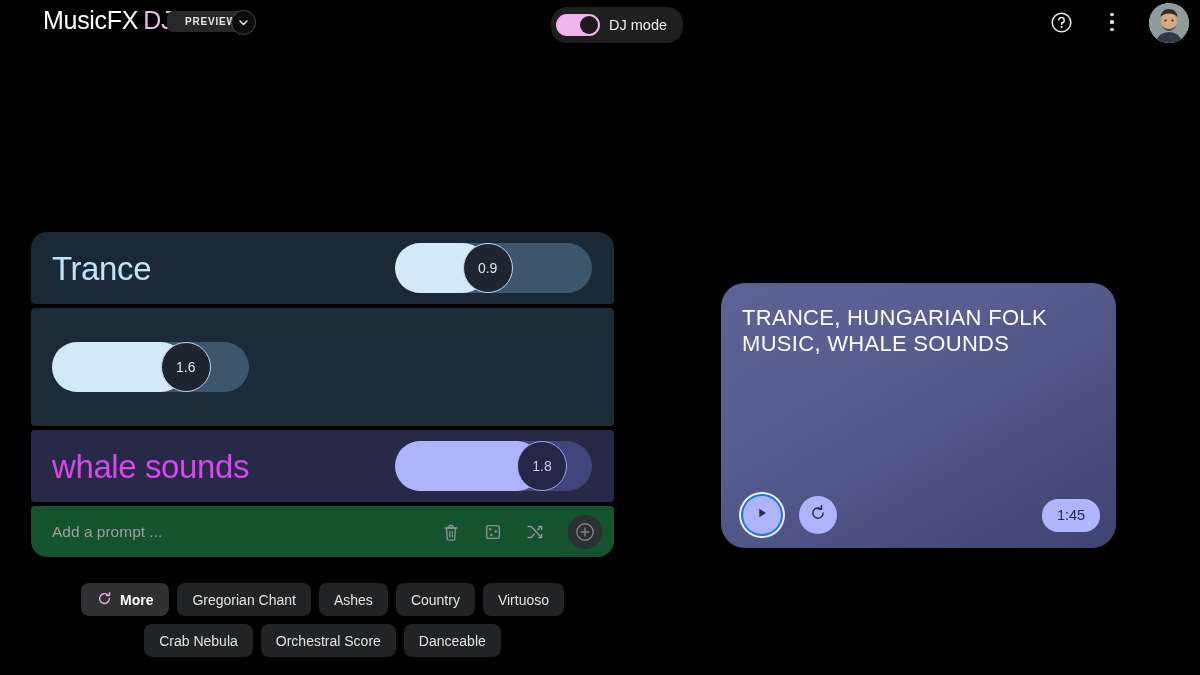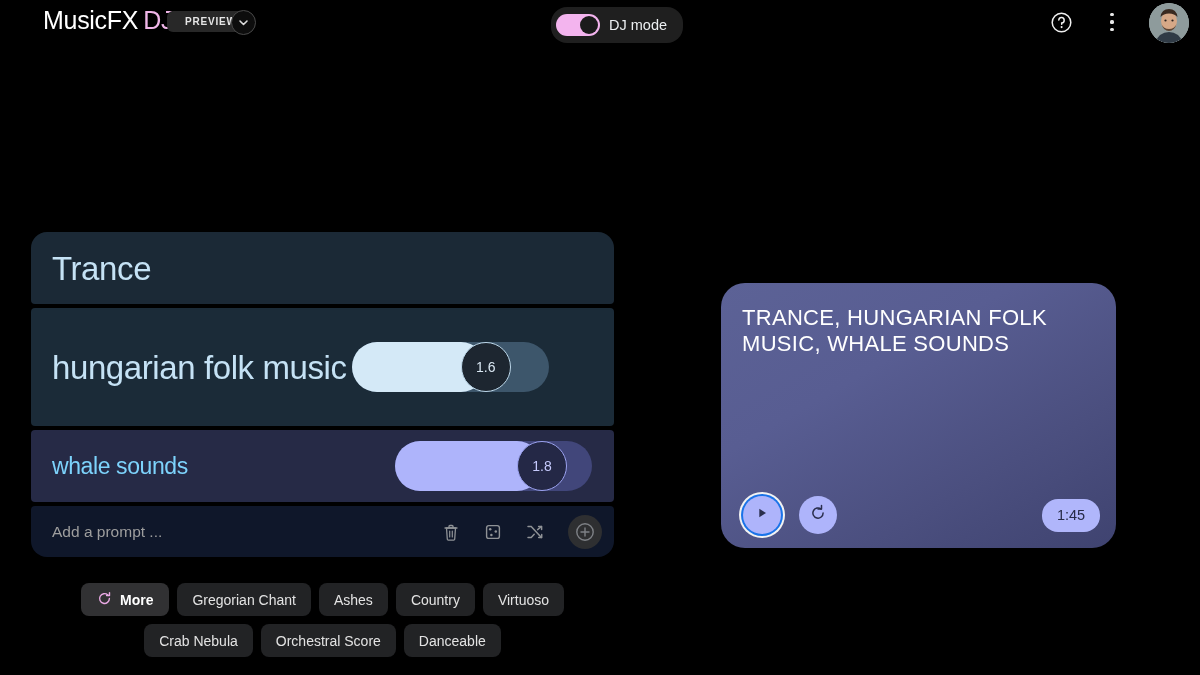--- a/index.html
+++ b/index.html
@@ -94,21 +94,21 @@
   .prompt-row.r3 { background: #262a46; height: 72px; border-radius: 4px 4px 4px 4px; }
 
   .prompt-label {
     flex: 1 1 auto;
     font-size: 33px; line-height: 45px;
     letter-spacing: -0.4px;
     white-space: pre-wrap;
   }
   .r1 .prompt-label { color: #c5e2f5; font-size: 33px; }
   .r2 .prompt-label { color: #c5e2f5; font-size: 33px; max-width: 300px; }
-  .r3 .prompt-label { color: #7dd3fc; font-size: 23px; }
+  .r3 .prompt-label { color: #d946ef; font-size: 33px; }
 
   
   .slider {
     position: relative; flex: 0 0 auto;
     width: 197px; height: 50px; border-radius: 25px;
   }
   .r1 .slider { background: #3d566b; }
   .r2 .slider { background: #3d566b; }
   .r3 .slider { background: #41467a; }
   .slider .fill {
@@ -124,21 +124,21 @@
     display: flex; align-items: center; justify-content: center;
     font-size: 14px; cursor: pointer;
   }
   .r1 .slider .knob { background: #1d2630; color: #d9e7f2; border: 1.5px solid #bdd8ea; }
   .r2 .slider .knob { background: #1d2630; color: #d9e7f2; border: 1.5px solid #bdd8ea; }
   .r3 .slider .knob { background: #242846; color: #c6cafd; border: 1.5px solid #9ba2ef; }
 
   
   .prompt-bar {
     position: relative;
-    background: #0f172a; height: 51px;
+    background: #14532d; height: 51px;
     border-radius: 4px 4px 16px 16px;
     display: flex; align-items: center;
     padding: 0 12px 0 21px;
   }
   .prompt-input {
     flex: 1 1 auto; background: transparent; border: 0; outline: 0;
     color: #c9c9c9; font-size: 15.5px;
     font-family: "Liberation Sans", sans-serif;
   }
   .prompt-input::placeholder { color: #9e9e9e; }
@@ -258,24 +258,27 @@
         <circle cx="23.5" cy="17.5" r="1.1" fill="#2b2320"></circle>
       </g>
     </svg>
   </div>
 </div>
 
 <div class="stack">
 
   <div class="prompt-row r1">
     <div class="prompt-label">Trance</div>
+    <div class="slider">
+      <div class="fill" style="width: 92.62px;"></div>
+      <div class="knob" style="left: 67.62px;">0.9</div>
+    </div>
   </div>
 
   <div class="prompt-row r2">
-    <div class="prompt-label">hungarian folk music</div>
     <div class="slider">
       <div class="fill" style="width: 133.78px;"></div>
       <div class="knob" style="left: 108.78px;">1.6</div>
     </div>
   </div>
 
   <div class="prompt-row r3">
     <div class="prompt-label">whale sounds</div>
     <div class="slider">
       <div class="fill" style="width: 147.01px;"></div>

